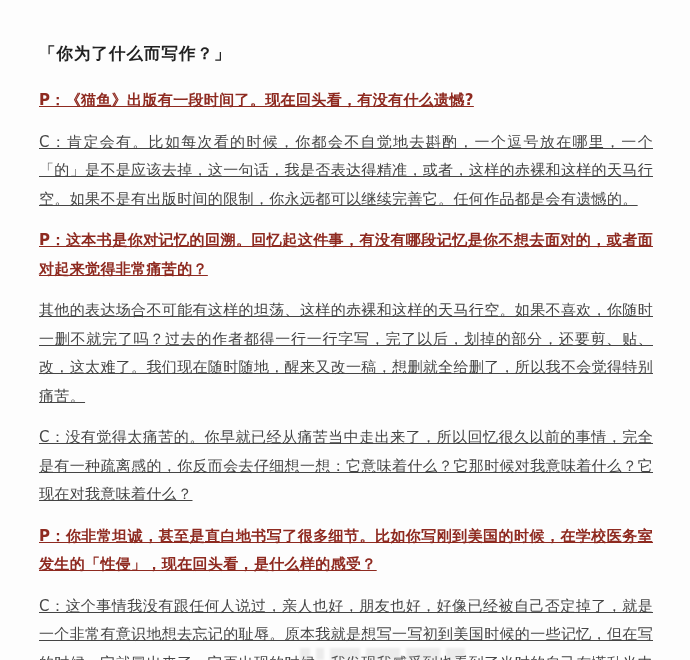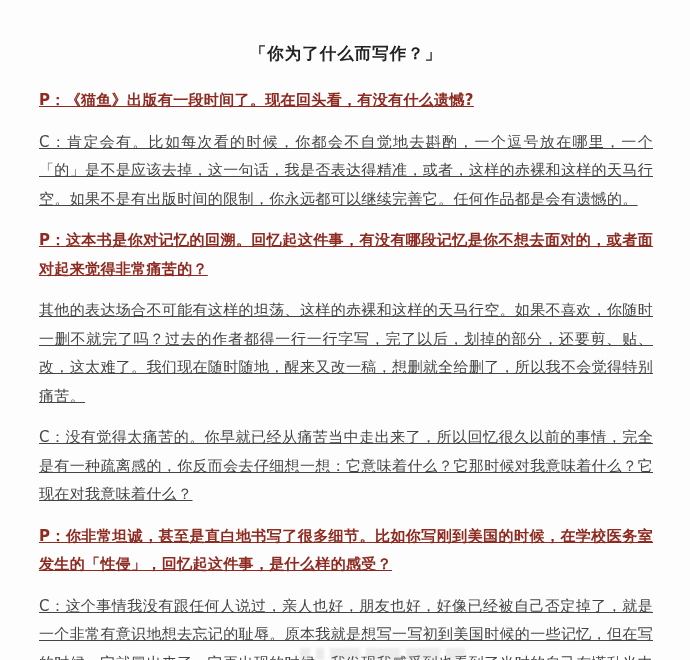--- a/index.html
+++ b/index.html
@@ -16,21 +16,21 @@
     font-family: "DejaVu Sans", sans-serif;
     box-sizing: border-box;
     padding: 42px 37px 0 39px;
   }
   .title {
     margin: 0 0 20px 0;
     font-size: 16.5px;
     font-weight: 700;
     line-height: 24px;
     letter-spacing: 1px;
-    text-align: center;
+    text-align: left;
     color: var(--title, #222222);
   }
   .para {
     margin: 0 0 13px 0;
     font-size: 15px;
     line-height: 28.5px;
     letter-spacing: 0.35px;
     text-align: justify;
     word-break: break-all;
     text-decoration: underline;
@@ -71,18 +71,18 @@
   <p class="para question">P：《猫鱼》出版有一段时间了。现在回头看，有没有什么遗憾?</p>
 
   <p class="para answer">C：肯定会有。比如每次看的时候，你都会不自觉地去斟酌，一个逗号放在哪里，一个「的」是不是应该去掉，这一句话，我是否表达得精准，或者，这样的赤裸和这样的天马行空。如果不是有出版时间的限制，你永远都可以继续完善它。任何作品都是会有遗憾的。</p>
 
   <p class="para question">P：这本书是你对记忆的回溯。回忆起这件事，有没有哪段记忆是你不想去面对的，或者面对起来觉得非常痛苦的？</p>
 
   <p class="para answer">其他的表达场合不可能有这样的坦荡、这样的赤裸和这样的天马行空。如果不喜欢，你随时一删不就完了吗？过去的作者都得一行一行字写，完了以后，划掉的部分，还要剪、贴、改，这太难了。我们现在随时随地，醒来又改一稿，想删就全给删了，所以我不会觉得特别痛苦。</p>
 
   <p class="para answer">C：没有觉得太痛苦的。你早就已经从痛苦当中走出来了，所以回忆很久以前的事情，完全是有一种疏离感的，你反而会去仔细想一想：它意味着什么？它那时候对我意味着什么？它现在对我意味着什么？</p>
 
-  <p class="para question">P：你非常坦诚，甚至是直白地书写了很多细节。比如你写刚到美国的时候，在学校医务室发生的「性侵」，回忆起这件事，是什么样的感受？</p>
+  <p class="para question">P：你非常坦诚，甚至是直白地书写了很多细节。比如你写刚到美国的时候，在学校医务室发生的「性侵」，现在回头看，是什么样的感受？</p>
 
   <p class="para answer">C：这个事情我没有跟任何人说过，亲人也好，朋友也好，好像已经被自己否定掉了，就是一个非常有意识地想去忘记的耻辱。原本我就是想写一写初到美国时候的一些记忆，但在写的时候，它就冒出来了，它再出现的时候，我发现我感受到也看到了当时的自己在慌乱当中没有去记住的东西，它们很清晰地出现了。</p>
 
   <div class="watermark"></div>
 </div>
 
 </body></html>

